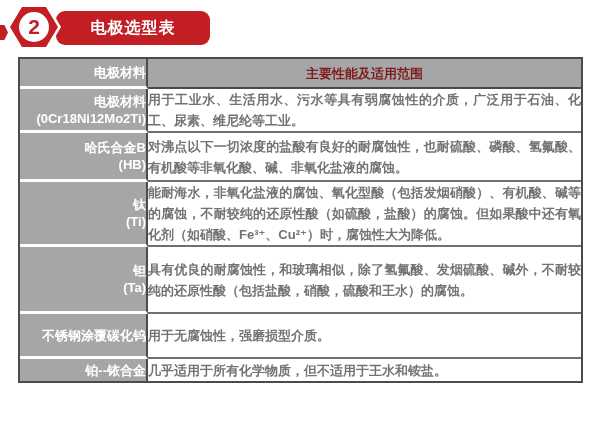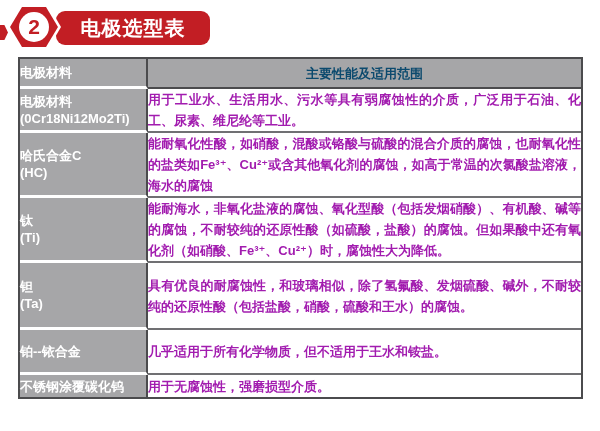--- a/index.html
+++ b/index.html
@@ -32,46 +32,46 @@
   .hex-num{
     color:#c21e24;font-size:21px;font-weight:bold;line-height:1;
     transform:translateY(-1px);
   }
   .title-banner{
     position:absolute;left:56px;top:11px;width:154px;height:34px;
     background:#c21e24;border-radius:9px;z-index:2;
     display:flex;align-items:center;justify-content:center;
   }
   .title-text{
-    color:#ffffff;font-size:20px;font-weight:bold;letter-spacing:1px;
+    color:#ffffff;font-size:16px;font-weight:bold;letter-spacing:1px;
   }
   
   .etable{
     position:absolute;left:18px;top:57px;width:565px;
     border-collapse:separate;border-spacing:0;
     border:2px solid #4b4b4d;table-layout:fixed;
   }
   .etable td{padding:0;vertical-align:middle;}
   .col-mat{width:128px;}
   .cell-mat{
-    background:#a6a6a8;color:#ffffff;text-align:left;
+    background:#a6a6a8;color:#ffffff;text-align:right;
     font-size:13px;font-weight:bold;line-height:17px;
     border-right:2px solid #4b4b4d;border-bottom:3px solid #ffffff;
     padding:2px 2px;
   }
   .cell-desc{
-    background:#ffffff;color:#a21caf;
+    background:#ffffff;color:#737373;
     font-size:13px;font-weight:bold;line-height:21px;
     text-align:justify;
     border-bottom:2px solid #707073;
     padding:2px 9px 2px 11px;
   }
   .hdr .cell-mat{border-bottom:3px solid #ffffff;}
   .hdr .cell-desc{
-    background:#a6a6a8;color:#0c4a6e;text-align:center;
+    background:#a6a6a8;color:#7f1d1d;text-align:center;
     border-bottom:2px solid #4b4b4d;
   }
   tr:last-child .cell-mat{border-bottom:none;}
   tr:last-child .cell-desc{border-bottom:none;}
   .mat-sub{display:block;}
   .mat-sub:empty{display:none;}
   
   .etable tr:nth-child(1){height:30px;}
   .etable tr:nth-child(2){height:44px;}
   .etable tr:nth-child(3){height:49px;}
@@ -107,47 +107,47 @@
   </tr>
   <tr>
     <td class="cell-mat">
       <span>电极材料</span>
       <span class="mat-sub">(0Cr18Ni12Mo2Ti)</span>
     </td>
     <td class="cell-desc">用于工业水、生活用水、污水等具有弱腐蚀性的介质，广泛用于石油、化工、尿素、维尼纶等工业。</td>
   </tr>
   <tr>
     <td class="cell-mat">
-      <span>哈氏合金C</span>
-      <span class="mat-sub">(HC)</span>
+      <span>哈氏合金B</span>
+      <span class="mat-sub">(HB)</span>
     </td>
-    <td class="cell-desc">能耐氧化性酸，如硝酸，混酸或铬酸与硫酸的混合介质的腐蚀，也耐氧化性的盐类如Fe³⁺、Cu²⁺或含其他氧化剂的腐蚀，如高于常温的次氯酸盐溶液，海水的腐蚀</td>
+    <td class="cell-desc">对沸点以下一切浓度的盐酸有良好的耐腐蚀性，也耐硫酸、磷酸、氢氟酸、有机酸等非氧化酸、碱、非氧化盐液的腐蚀。</td>
   </tr>
   <tr>
     <td class="cell-mat">
       <span>钛</span>
       <span class="mat-sub">(Ti)</span>
     </td>
     <td class="cell-desc">能耐海水，非氧化盐液的腐蚀、氧化型酸（包括发烟硝酸）、有机酸、碱等的腐蚀，不耐较纯的还原性酸（如硫酸，盐酸）的腐蚀。但如果酸中还有氧化剂（如硝酸、Fe³⁺、Cu²⁺）时，腐蚀性大为降低。</td>
   </tr>
   <tr>
     <td class="cell-mat">
       <span>钽</span>
       <span class="mat-sub">(Ta)</span>
     </td>
     <td class="cell-desc">具有优良的耐腐蚀性，和玻璃相似，除了氢氟酸、发烟硫酸、碱外，不耐较纯的还原性酸（包括盐酸，硝酸，硫酸和王水）的腐蚀。</td>
   </tr>
   <tr>
     <td class="cell-mat">
+      <span>不锈钢涂覆碳化钨</span>
+      
+    </td>
+    <td class="cell-desc">用于无腐蚀性，强磨损型介质。</td>
+  </tr>
+  <tr>
+    <td class="cell-mat">
       <span>铂--铱合金</span>
       
     </td>
     <td class="cell-desc">几乎适用于所有化学物质，但不适用于王水和铵盐。</td>
   </tr>
-  <tr>
-    <td class="cell-mat">
-      <span>不锈钢涂覆碳化钨</span>
-      
-    </td>
-    <td class="cell-desc">用于无腐蚀性，强磨损型介质。</td>
-  </tr>
 </tbody>
   </table>
 
 </body></html>

